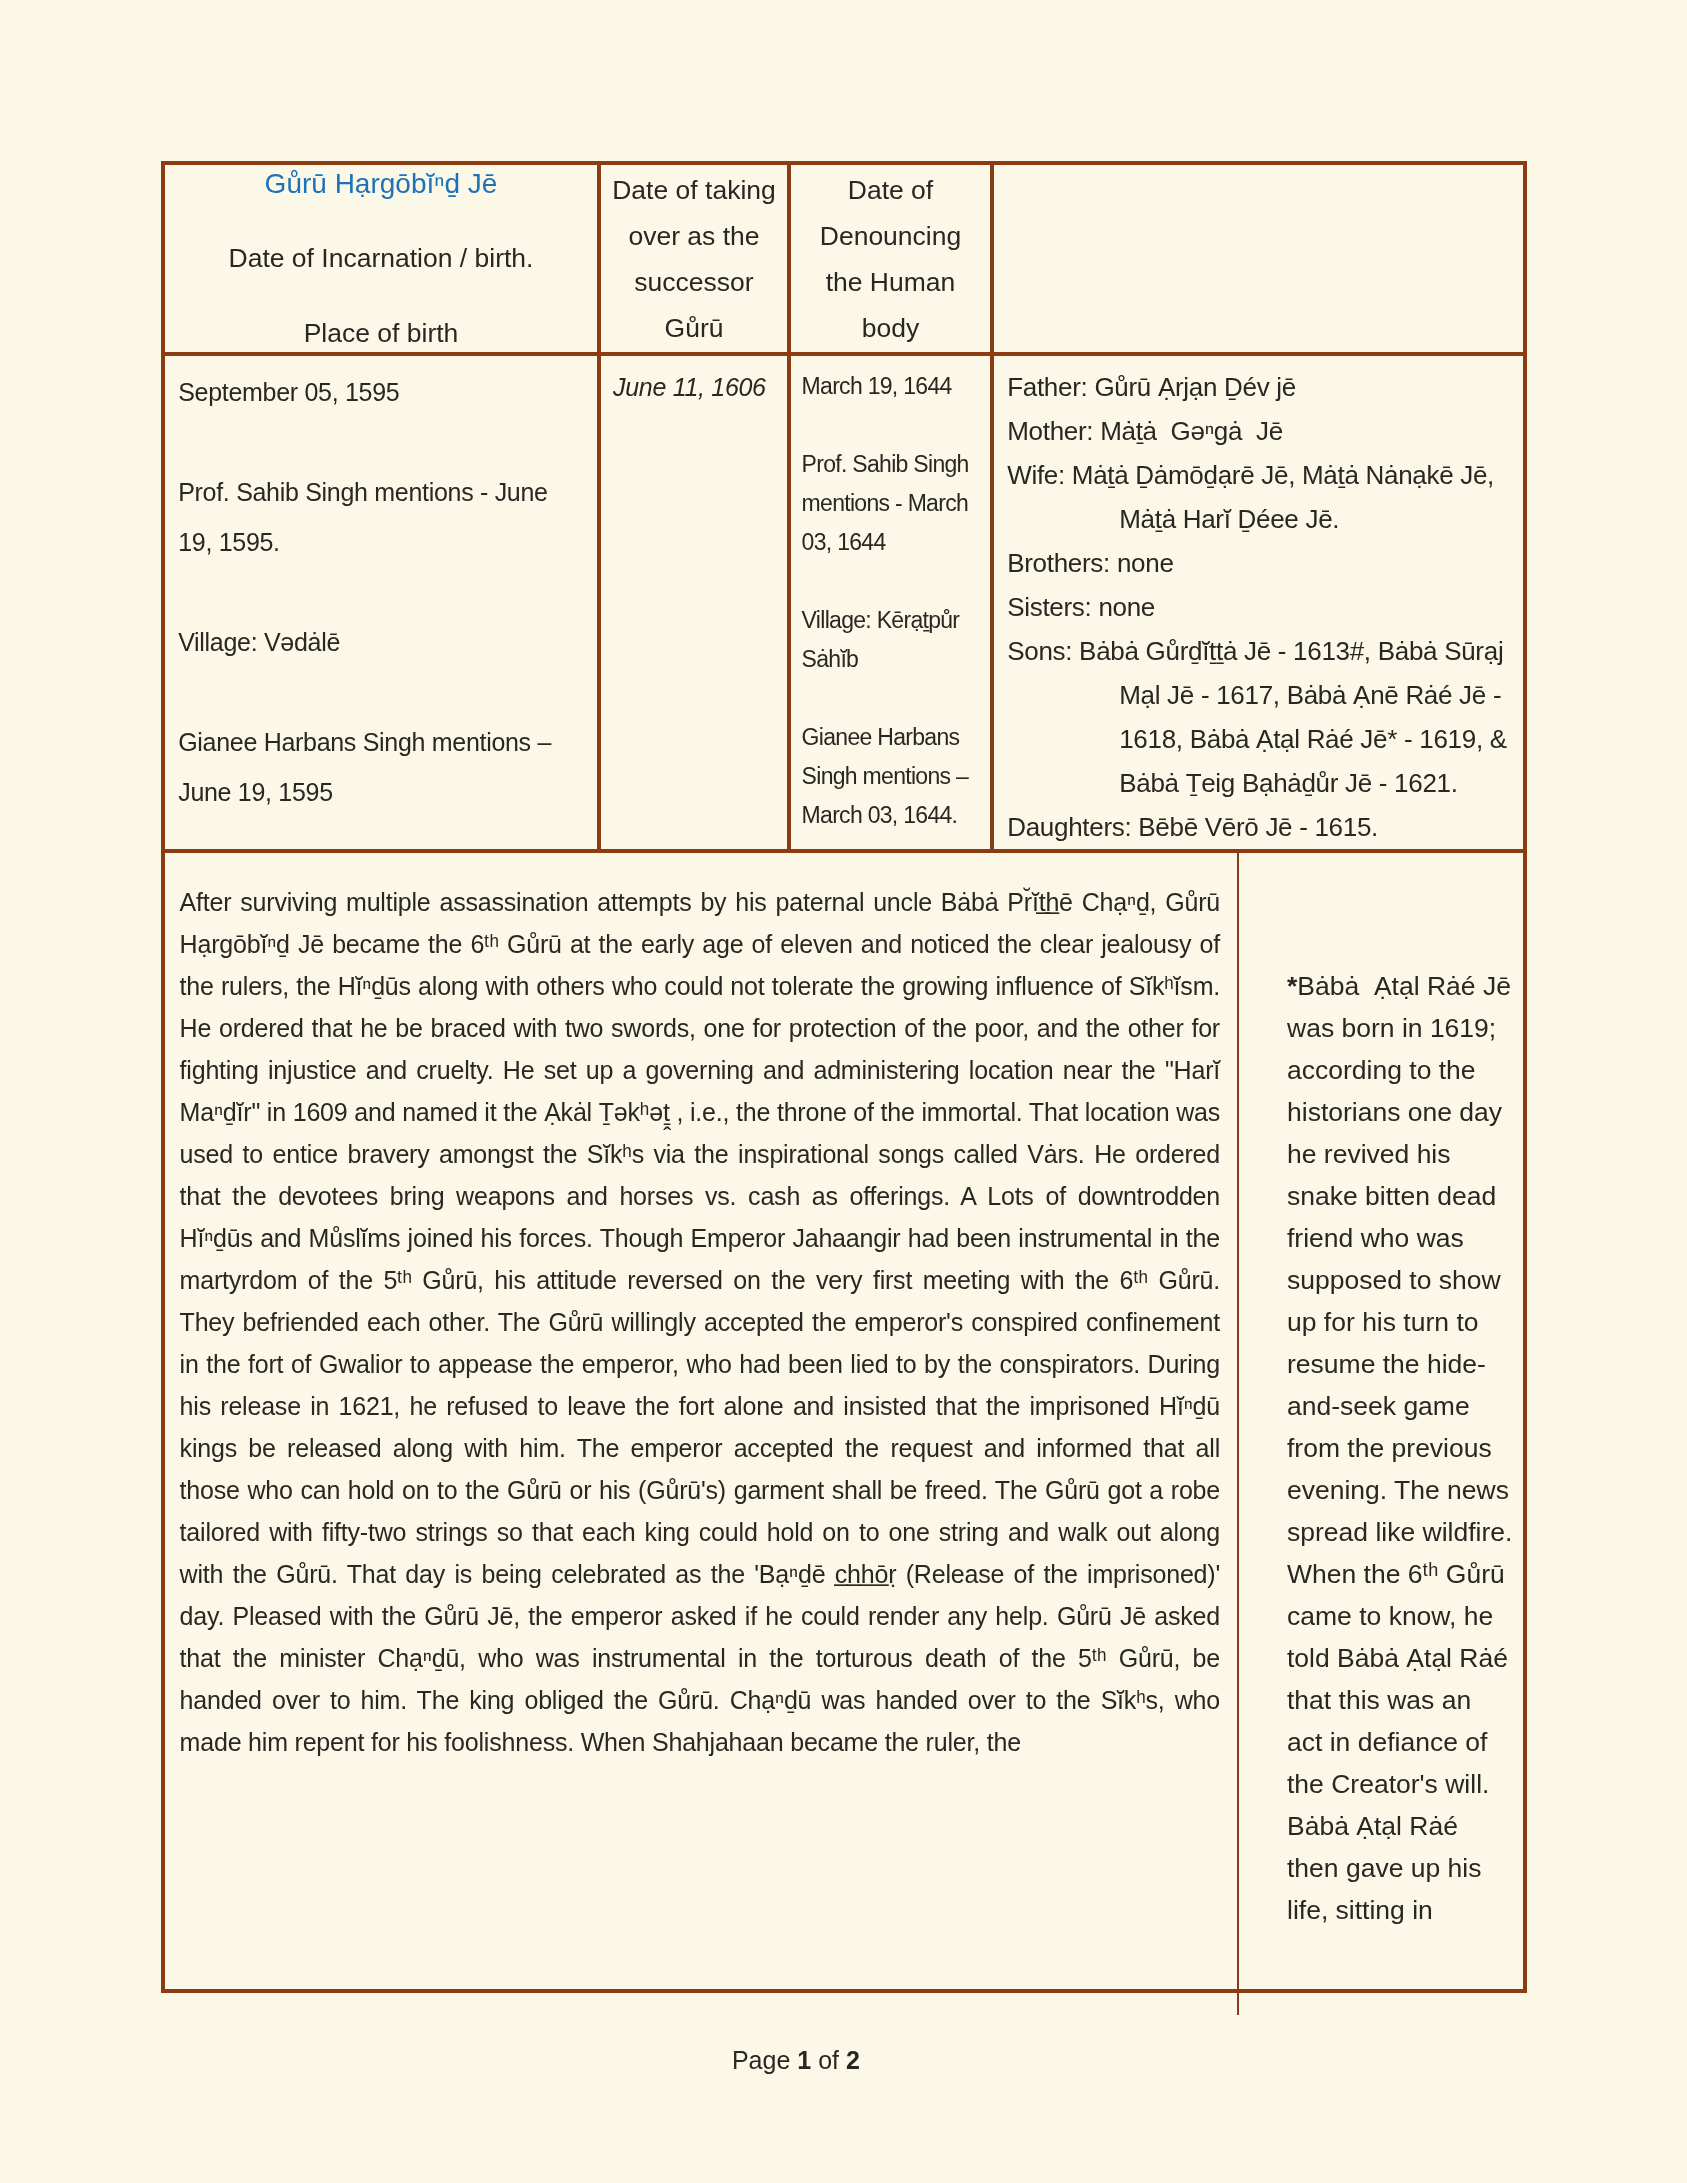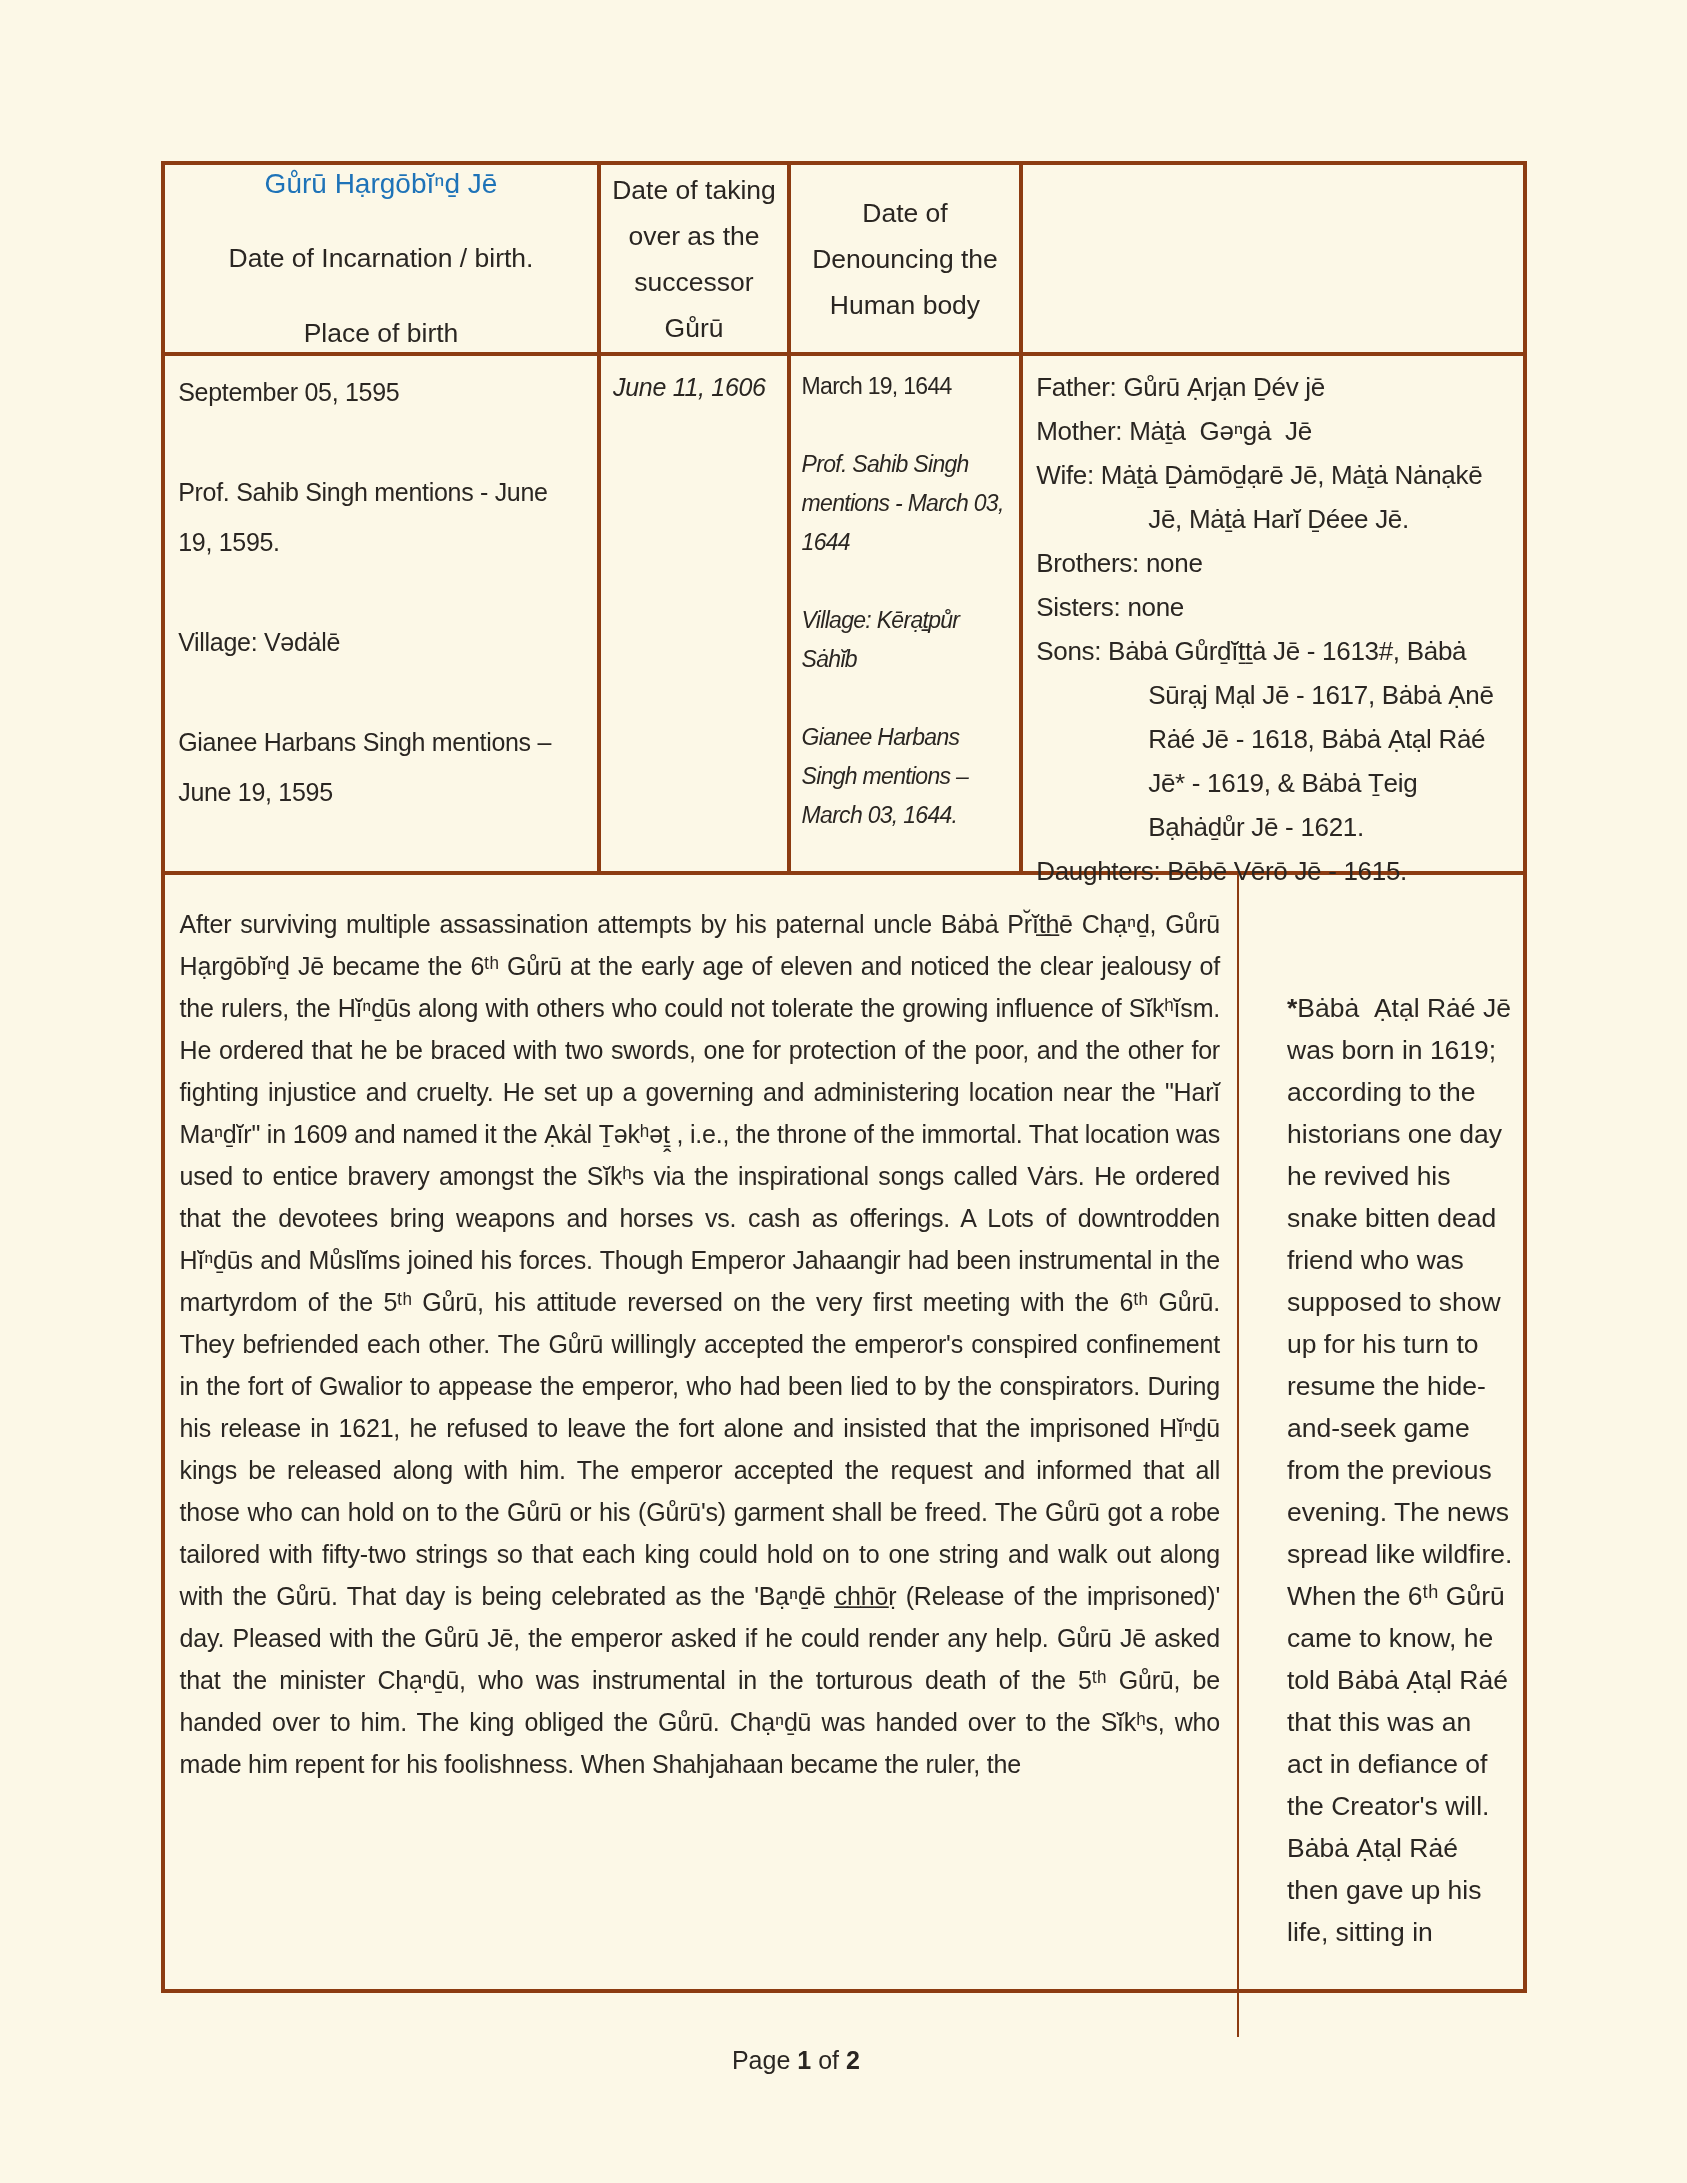--- a/index.html
+++ b/index.html
@@ -20,21 +20,21 @@
     display:flex;flex-direction:column;
     background:transparent;
   }
   .row{display:flex;box-sizing:border-box;}
   .hrow{height:246px;border-bottom:4.6px solid #8c3c12;}
   .drow{height:519px;border-bottom:4.6px solid #8c3c12;}
   .mrow{flex:1;gap:28px;}
   .cell{box-sizing:border-box;}
   .c1{width:436px;border-right:4.6px solid #8c3c12;}
   .c2{width:190px;border-right:4.6px solid #8c3c12;}
-  .c3{width:232px;border-right:4.6px solid #8c3c12;}
+  .c3{width:203px;border-right:4.6px solid #8c3c12;}
   .c4{flex:1;}
   .mcell{width:1074px;border-right:2px solid #8c3c12;}
   .scell{flex:1;}
 
   
   .hcell{display:flex;flex-direction:column;align-items:center;justify-content:center;
          text-align:center;font-size:26.5px;line-height:37px;}
   .hcell p{margin:0;}
   .hc1{gap:38px;}
   .hc2,.hc3{line-height:46px;padding:0 9.3px;}
@@ -42,21 +42,21 @@
   .title-blue{color:#1e73b8;font-size:28px;}
 
   
   .dc1{font-size:25px;line-height:50px;padding:10.6px 12px 0 13.2px;letter-spacing:-0.3px;}
   .dc1 p{margin:0;}
   .dc1 p + p{margin-top:50px;}
   .dc2{font-size:25px;padding:10.6px 5.3px 0 12px;letter-spacing:-0.3px;line-height:40px;}
   .dc2 p{margin:0;font-style:italic;}
   .dc3{font-size:23px;line-height:39px;padding:10.6px 6.6px 0 10.6px;letter-spacing:-0.7px;}
   .dc3 p{margin:0;}
-  .dc3 p + p{margin-top:39px;font-style:italic;}
+  .dc3 p + p{margin-top:39px;}
   .dc4{font-size:26px;line-height:44px;padding:9.3px 10.6px 0 13.2px;letter-spacing:-0.3px;}
   .dc4 p{margin:0;white-space:pre-wrap;}
   .hang{padding-left:112px;text-indent:-112px;}
 
   
   .mcell{padding:28px 17px 0 14.6px;}
   .mcell p{margin:0;font-size:25px;line-height:42px;text-align:justify;letter-spacing:-0.2px;}
   .scell{padding:28px 9.3px 0 20px;font-size:26.5px;line-height:42px;white-space:pre-wrap;}
   .scell p{margin:0;}
   .star{font-weight:bold;}

